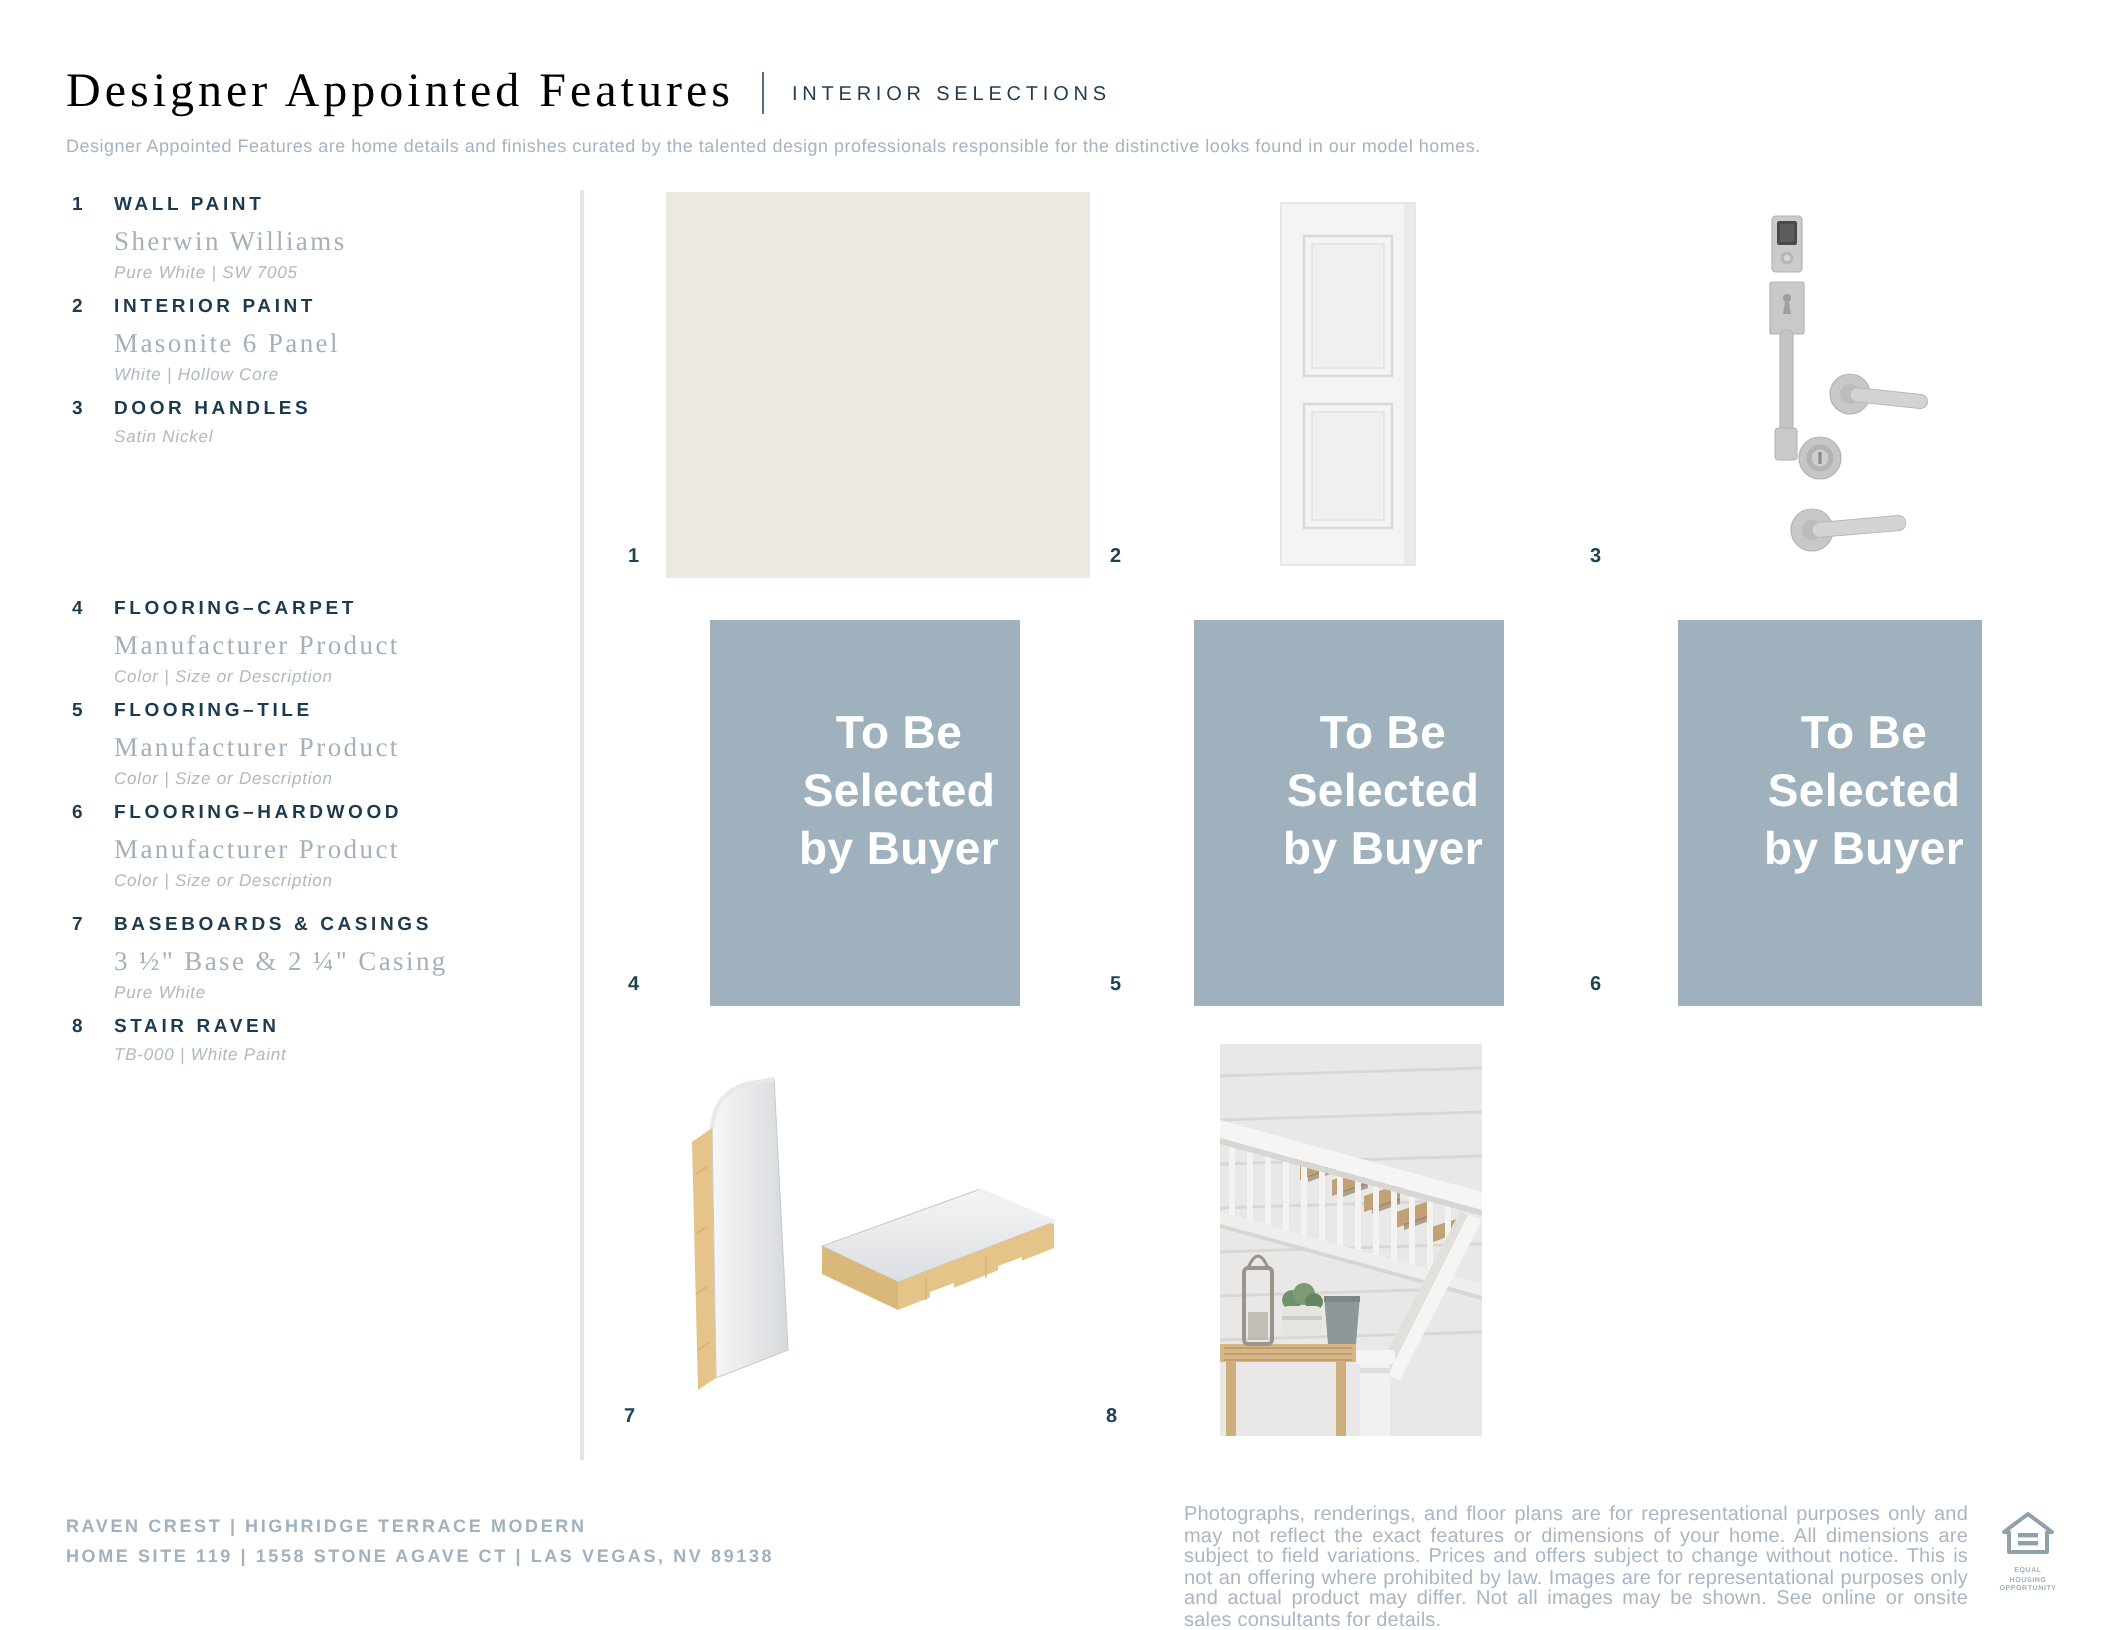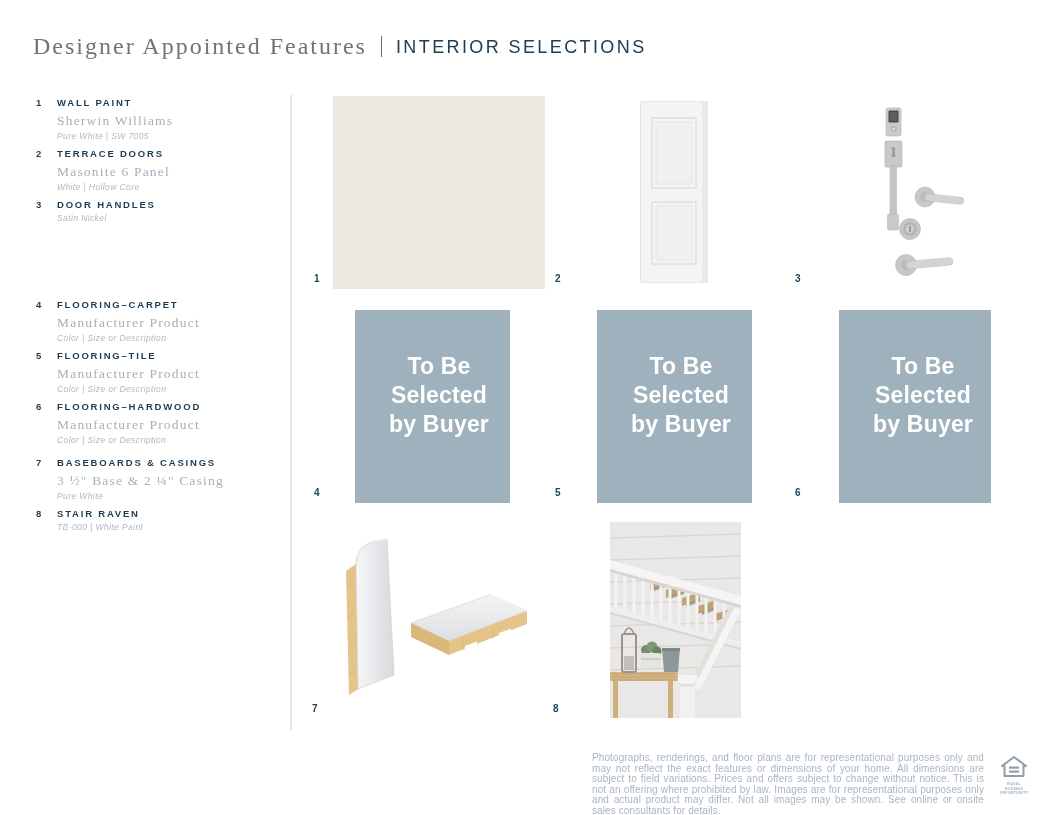--- a/index.html
+++ b/index.html
@@ -4,43 +4,43 @@
 <style>
   * { margin:0; padding:0; box-sizing:border-box; }
   html,body { width:1055px; height:815px; background:#ffffff; overflow:hidden;
               font-family:"Liberation Sans", sans-serif; }
   .page { position:relative; width:1055px; height:815px; background:#fff; }
 
   
   .hdr { position:absolute; left:33px; top:33px; width:990px; }
   .hdr-row { display:flex; align-items:center; gap:14px; }
   .hdr-title { font-family:"Liberation Serif", serif; font-size:24px; letter-spacing:2px;
-               color:#737373; font-weight:400; white-space:nowrap; }
+               color:#000000; font-weight:400; white-space:nowrap; }
   .hdr-sep { width:1px; height:21px; background:#53707f; }
-  .hdr-sub { font-size:18px; letter-spacing:2.4px; color:#203d52; font-weight:500; white-space:nowrap; padding-top:2px; }
+  .hdr-sub { font-size:10px; letter-spacing:2.4px; color:#203d52; font-weight:500; white-space:nowrap; padding-top:2px; }
   .hdr-desc { margin-top:8px; font-size:9px; letter-spacing:0.25px; color:#a6b4c1; }
 
   
   .feat { position:absolute; left:36px; width:250px; }
   .feat-num { position:absolute; left:0; top:0; font-size:9.5px; font-weight:bold; color:#1d3b50; }
   .feat-body { margin-left:21px; }
   .feat-label { font-size:9.5px; font-weight:bold; letter-spacing:1.8px; color:#1d3b50; line-height:12px; }
   .feat-product { margin-top:4px; font-family:"Liberation Serif", serif; font-size:13.5px;
                   letter-spacing:1.2px; color:#a3b1bd; line-height:16px; white-space:pre-line; }
   .feat-spec { margin-top:2px; font-size:8.5px; letter-spacing:0.4px; color:#aeb9c3;font-style:italic; }
 
   .vdivider { position:absolute; left:290px; top:95px; width:2px; height:635px; background:#dfe5ea; }
 
   
   .gnum { position:absolute; font-size:10px; font-weight:bold; color:#1d4456; }
   .swatch { position:absolute; left:333px; top:96px; width:212px; height:193px; background:#ebe9e2; }
   .doorimg { position:absolute; left:640px; top:101px; }
   .hwimg { position:absolute; left:872px; top:98px; }
   .tbd { position:absolute; top:310px; width:155px; height:193px; background:#9eb1bc;
-         display:flex; align-items:center; justify-content:flex-start;padding-left:34px; }
+         display:flex; align-items:center; justify-content:center;padding-left:34px; }
   .tbd-text { color:#ffffff; font-size:23px; font-weight:bold; line-height:29px;
               text-align:center; white-space:pre-line; margin-top:-22px; letter-spacing:0.2px; }
   .tbd4 { left:355px; } .tbd5 { left:597px; } .tbd6 { left:839px; width:152px; }
   .mldimg { position:absolute; left:333px; top:527px; }
   .stairimg { position:absolute; left:610px; top:522px; }
 
   
   .ftr-left { position:absolute; left:33px; top:756px; font-size:9px; font-weight:bold;
               letter-spacing:1.3px; color:#a0b1c0; line-height:15px; white-space:nowrap; }
   .ftr-disc { position:absolute; left:592px; top:753px; width:392px; font-size:10px;
@@ -52,34 +52,35 @@
 <body>
 
 <div class="page">
 
   <div class="hdr">
     <div class="hdr-row">
       <span class="hdr-title">Designer Appointed Features</span>
       <span class="hdr-sep"></span>
       <span class="hdr-sub">INTERIOR SELECTIONS</span>
     </div>
+    <div class="hdr-desc">Designer Appointed Features are home details and finishes curated by the talented design professionals responsible for the distinctive looks found in our model homes.</div>
   </div>
 
   <div class="feat" style="top:97px">
     <span class="feat-num">1</span>
     <div class="feat-body">
       <div class="feat-label">WALL PAINT</div>
       <div class="feat-product">Sherwin Williams</div>
       <div class="feat-spec">Pure White  |  SW 7005</div>
     </div>
   </div>
   <div class="feat" style="top:148px">
     <span class="feat-num">2</span>
     <div class="feat-body">
-      <div class="feat-label">TERRACE DOORS</div>
+      <div class="feat-label">INTERIOR PAINT</div>
       <div class="feat-product">Masonite 6 Panel</div>
       <div class="feat-spec">White  |  Hollow Core</div>
     </div>
   </div>
   <div class="feat" style="top:199px">
     <span class="feat-num">3</span>
     <div class="feat-body">
       <div class="feat-label">DOOR HANDLES</div>
       <div class="feat-spec">Satin Nickel</div>
     </div>
@@ -300,20 +301,24 @@
 
   <span class="gnum" style="left:314px; top:273px">1</span>
   <span class="gnum" style="left:555px; top:273px">2</span>
   <span class="gnum" style="left:795px; top:273px">3</span>
   <span class="gnum" style="left:314px; top:487px">4</span>
   <span class="gnum" style="left:555px; top:487px">5</span>
   <span class="gnum" style="left:795px; top:487px">6</span>
   <span class="gnum" style="left:312px; top:703px">7</span>
   <span class="gnum" style="left:553px; top:703px">8</span>
 
+  <div class="ftr-left">
+    <div>RAVEN CREST   |   HIGHRIDGE TERRACE MODERN</div>
+    <div>HOME SITE 119   |   1558 STONE AGAVE CT   |   LAS VEGAS, NV 89138</div>
+  </div>
   <div class="ftr-disc">Photographs, renderings, and floor plans are for representational purposes only and may not reflect the exact features or dimensions of your home. All dimensions are subject to field variations. Prices and offers subject to change without notice. This is not an offering where prohibited by law. Images are for representational purposes only and actual product may differ. Not all images may be shown. See online or onsite sales consultants for details.</div>
   <div class="eho">
     <svg width="26" height="22" viewBox="0 0 26 22">
       <polygon points="13,1 25,10 22.5,10 22.5,20 3.5,20 3.5,10 1,10" fill="none" stroke="#8fa0ad" stroke-width="2" stroke-linejoin="round"></polygon>
       <rect x="8" y="10.5" width="10" height="2.2" fill="#8fa0ad"></rect>
       <rect x="8" y="14.5" width="10" height="2.2" fill="#8fa0ad"></rect>
     </svg>
     <div class="eho-txt">EQUAL HOUSING</div>
     <div class="eho-txt">OPPORTUNITY</div>
   </div>

